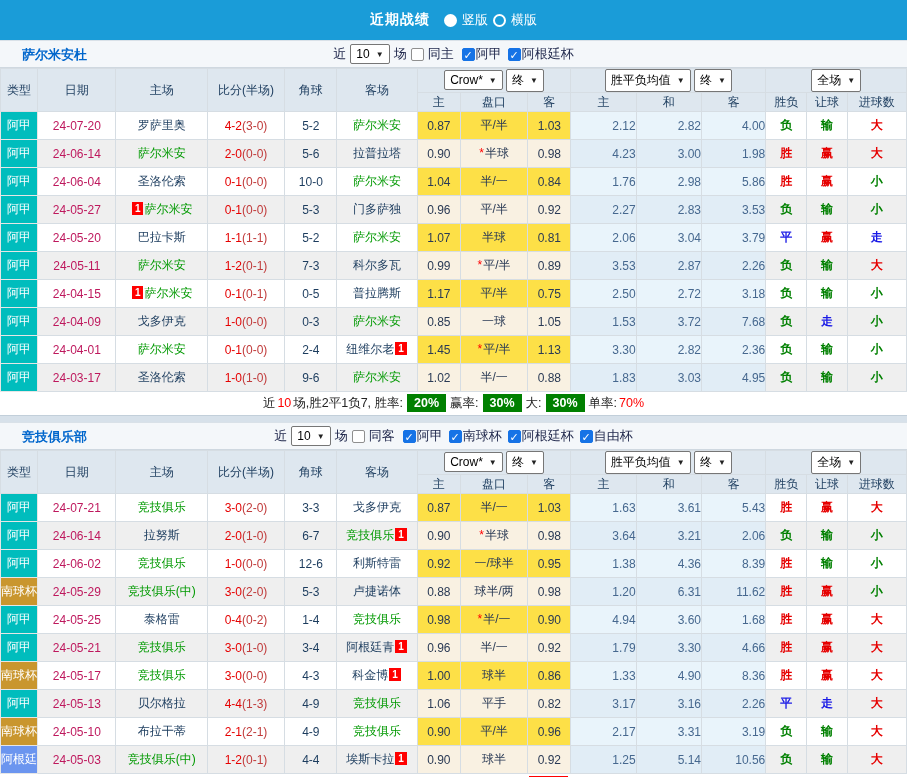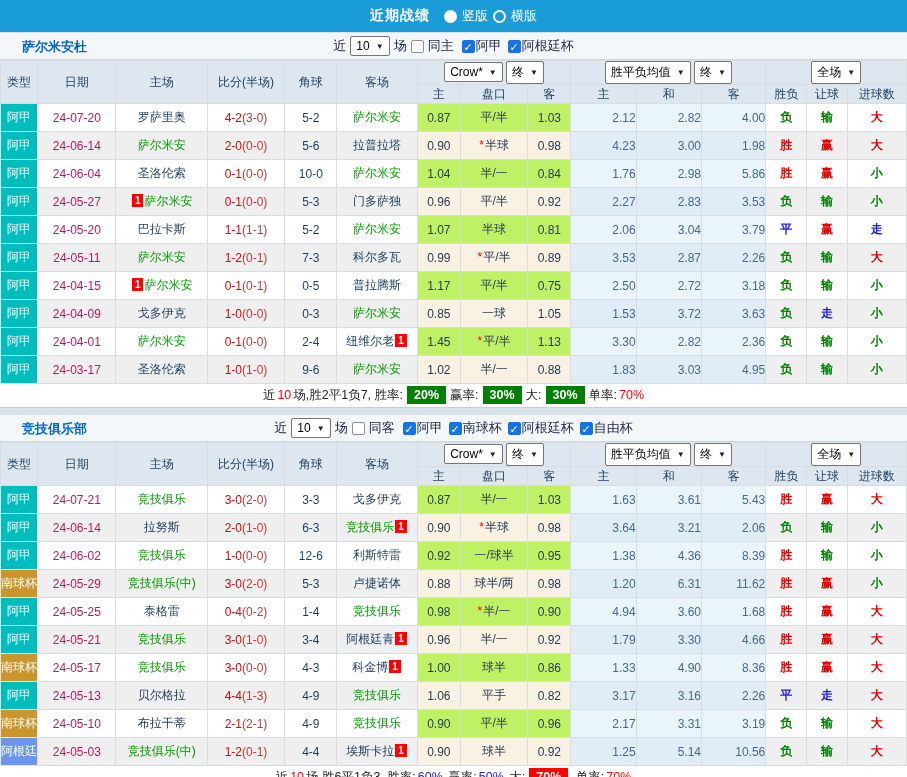--- a/index.html
+++ b/index.html
@@ -5,21 +5,21 @@
   * { box-sizing: border-box; margin: 0; padding: 0; }
   body {
     width: 907px;
     background: #fff;
     font-family: "Liberation Sans", "DejaVu Sans", sans-serif;
     font-size: 12px;
     color: #1c3c5e;
   }
   
   .topbar {
-    height: 32px;
+    height: 40px;
     background: #1a9cd8;
     display: flex;
     align-items: center;
     justify-content: center;
     gap: 14px;
     color: #fff;
   }
   .tb-title { font-size: 14px; font-weight: bold; letter-spacing: 1px; }
   .radio-group { display: inline-flex; align-items: center; gap: 5px; }
   .radio {
@@ -67,21 +67,21 @@
     border: 1px solid #d6dde3;
     text-align: center; vertical-align: middle;
     overflow: hidden; white-space: nowrap;
   }
   .grid thead th { background: #dee7ef; color: #1c3c5e; font-weight: normal; font-size: 12px; }
   .grid thead tr.ctrl-row th { height: 24px; }
   .grid thead tr.sub-row th { height: 19px; }
   .grid thead th.ctrl { background: #dee7ef; }
   .grid tbody td { height: 28px; font-size: 12px; background: #fff; }
   .grid tbody tr.stripe td { background: #efefef; }
-  .grid tbody td.ao { background: #bef264; color: #2a3a55; }
+  .grid tbody td.ao { background: #fde047; color: #2a3a55; }
   .grid tbody tr.stripe td.ao { background: #f9f1e2; }
   .grid tbody td.eo { background: #e9f4fb; color: #46688f; text-align: right; }
   .grid tbody tr.stripe td.eo { background: #e1edf6; }
   .grid tbody td.league { color: #fff; font-size: 12px; border-color: #e6e6e6; }
   .grid tbody td.date { color: #be185d; }
   .team { color: #1c3c5e; }
   .team.focus { color: #009900; }
   .badge {
     display: inline-block; background: #ff0000; color: #fff;
     font-size: 10px; font-weight: bold; line-height: 13px;
@@ -333,21 +333,21 @@
           <td class="date">24-04-09</td>
           <td><span class="team ">戈多伊克</span></td>
           <td class="score"><span class="ft">1-0</span><span class="ht">(0-0)</span></td>
           <td class="corner">0-3</td>
           <td><span class="team focus">萨尔米安</span></td>
           <td class="ao">0.85</td>
           <td class="ao line">一球</td>
           <td class="ao">1.05</td>
           <td class="eo">1.53</td>
           <td class="eo">3.72</td>
-          <td class="eo">3.63</td>
+          <td class="eo">7.68</td>
           <td class="res" style="color:#008000">负</td>
           <td class="res" style="color:#1a1ae6">走</td>
           <td class="res" style="color:#008000">小</td>
         </tr>
         <tr>
           <td class="league" style="background:#00bdbd">阿甲</td>
           <td class="date">24-04-01</td>
           <td><span class="team focus">萨尔米安</span></td>
           <td class="score"><span class="ft">0-1</span><span class="ht">(0-0)</span></td>
           <td class="corner">2-4</td>
@@ -499,21 +499,21 @@
           <td class="eo">5.43</td>
           <td class="res" style="color:#e60000">胜</td>
           <td class="res" style="color:#e60000">赢</td>
           <td class="res" style="color:#e60000">大</td>
         </tr>
         <tr class="stripe">
           <td class="league" style="background:#00bdbd">阿甲</td>
           <td class="date">24-06-14</td>
           <td><span class="team ">拉努斯</span></td>
           <td class="score"><span class="ft">2-0</span><span class="ht">(1-0)</span></td>
-          <td class="corner">6-3</td>
+          <td class="corner">6-7</td>
           <td><span class="team focus">竞技俱乐<span class="badge">1</span></span></td>
           <td class="ao">0.90</td>
           <td class="ao line"><span class="star">*</span>半球</td>
           <td class="ao">0.98</td>
           <td class="eo">3.64</td>
           <td class="eo">3.21</td>
           <td class="eo">2.06</td>
           <td class="res" style="color:#008000">负</td>
           <td class="res" style="color:#008000">输</td>
           <td class="res" style="color:#008000">小</td>

